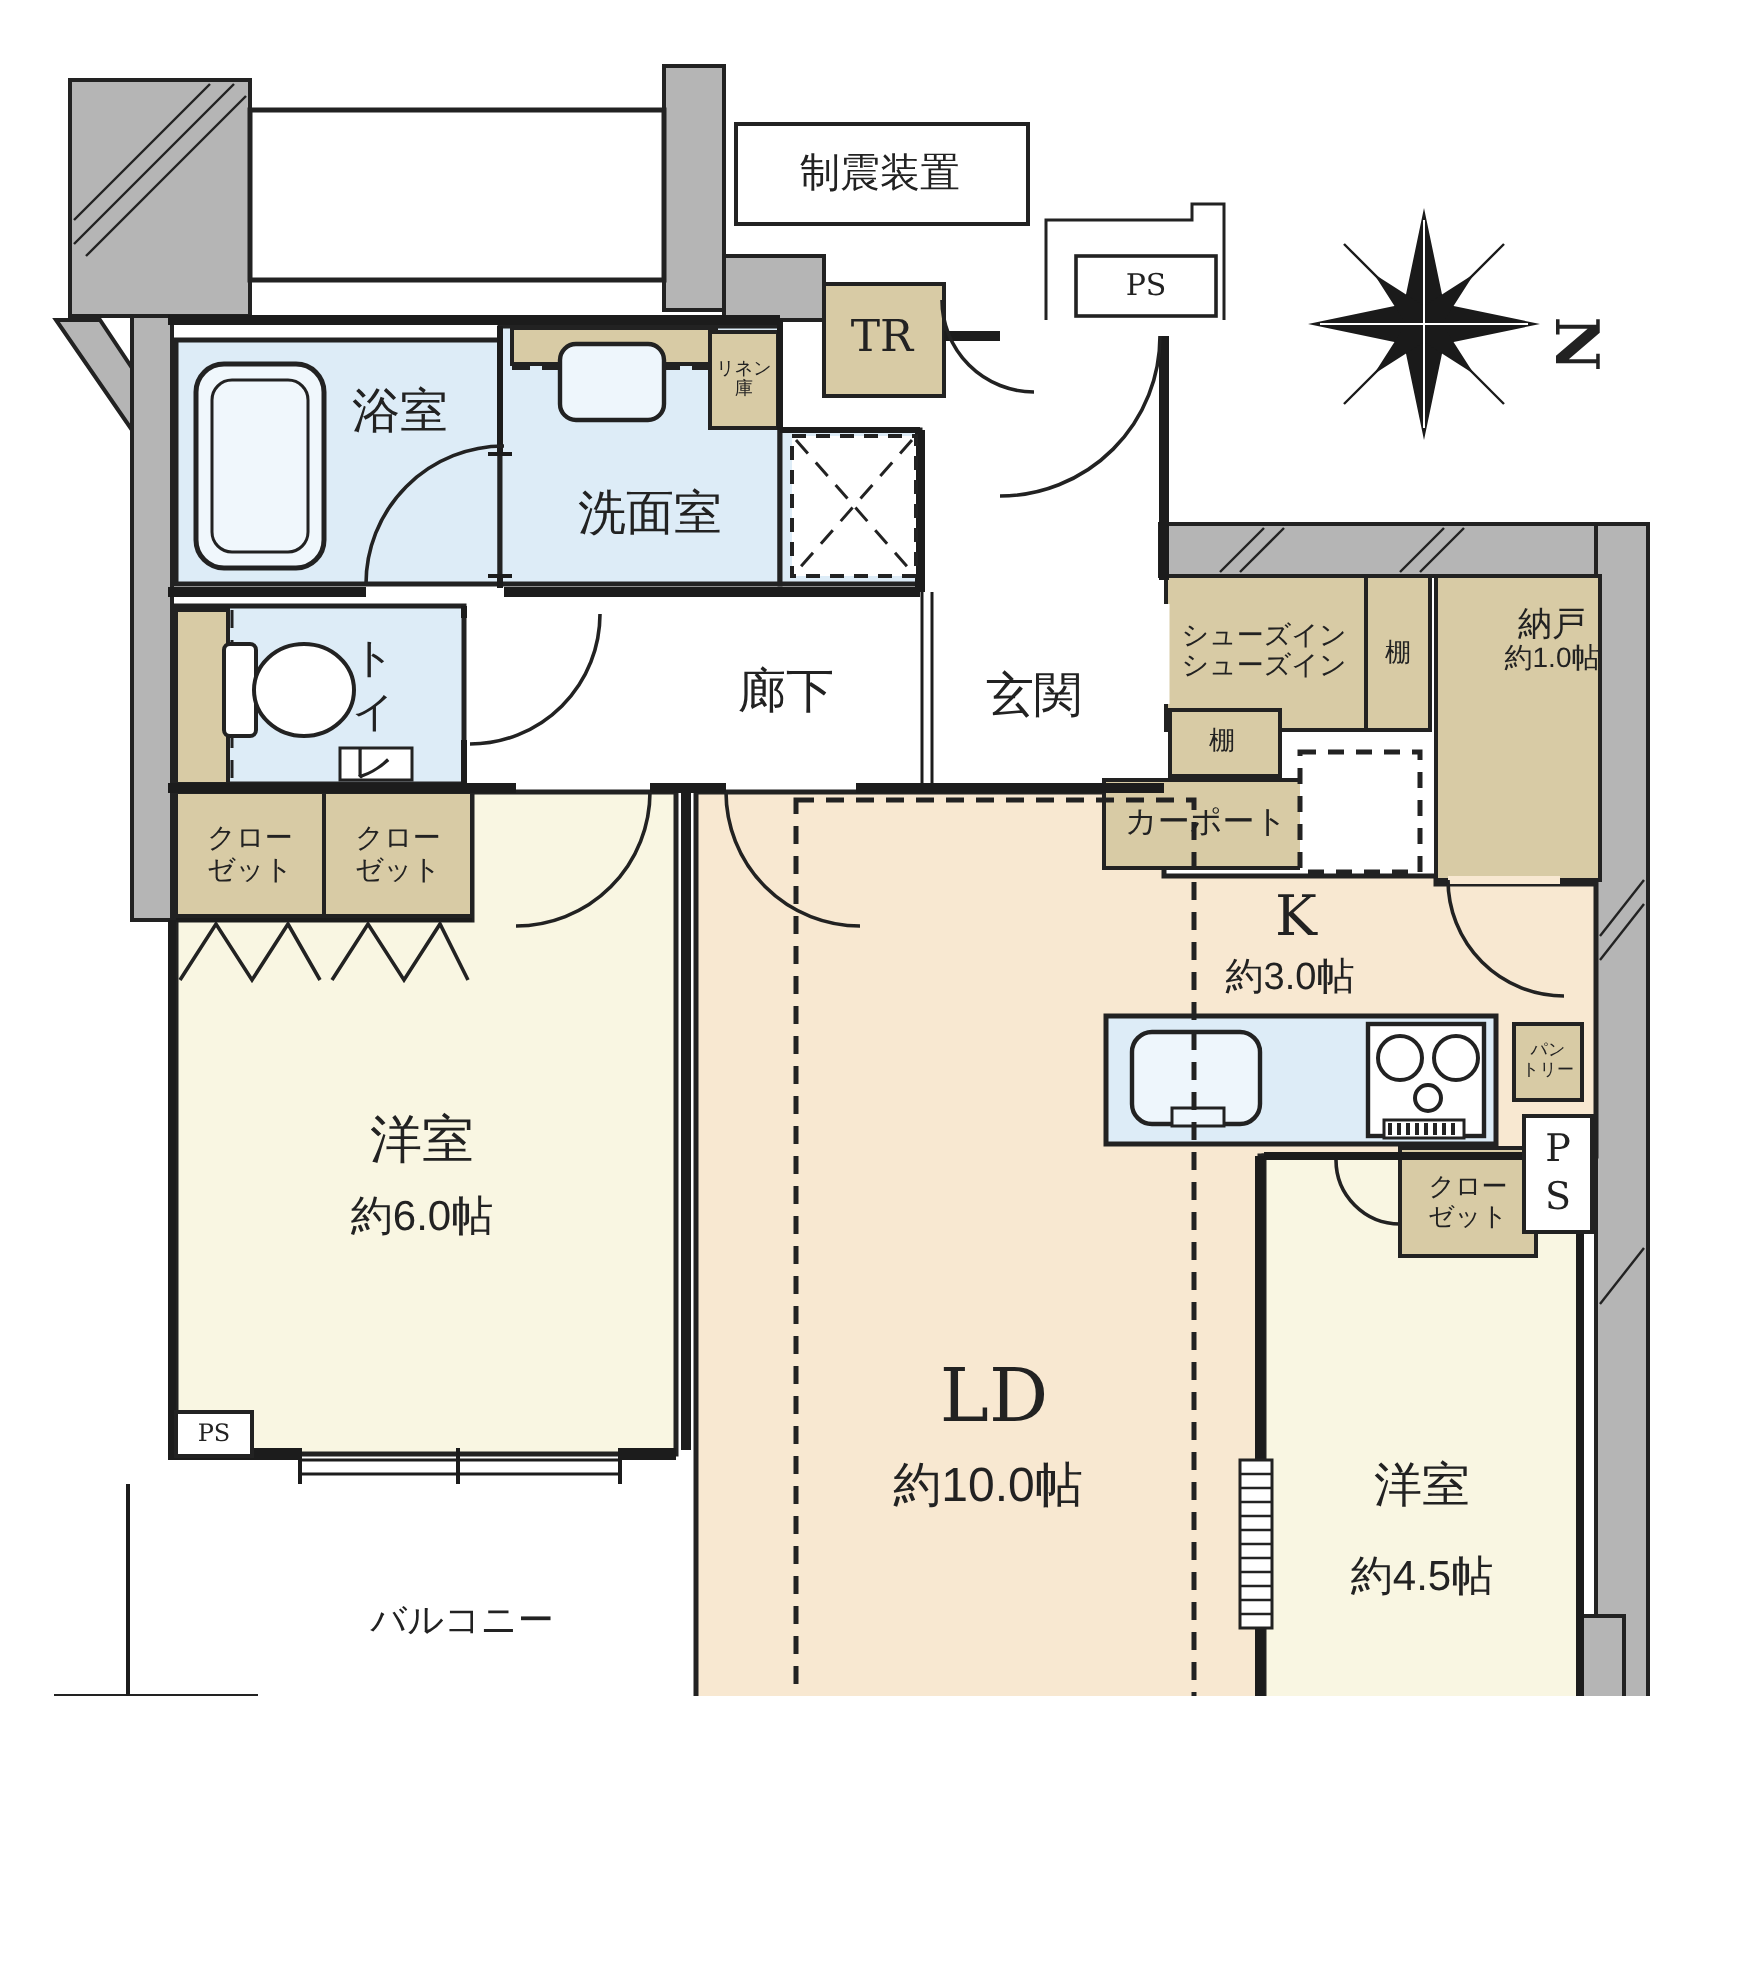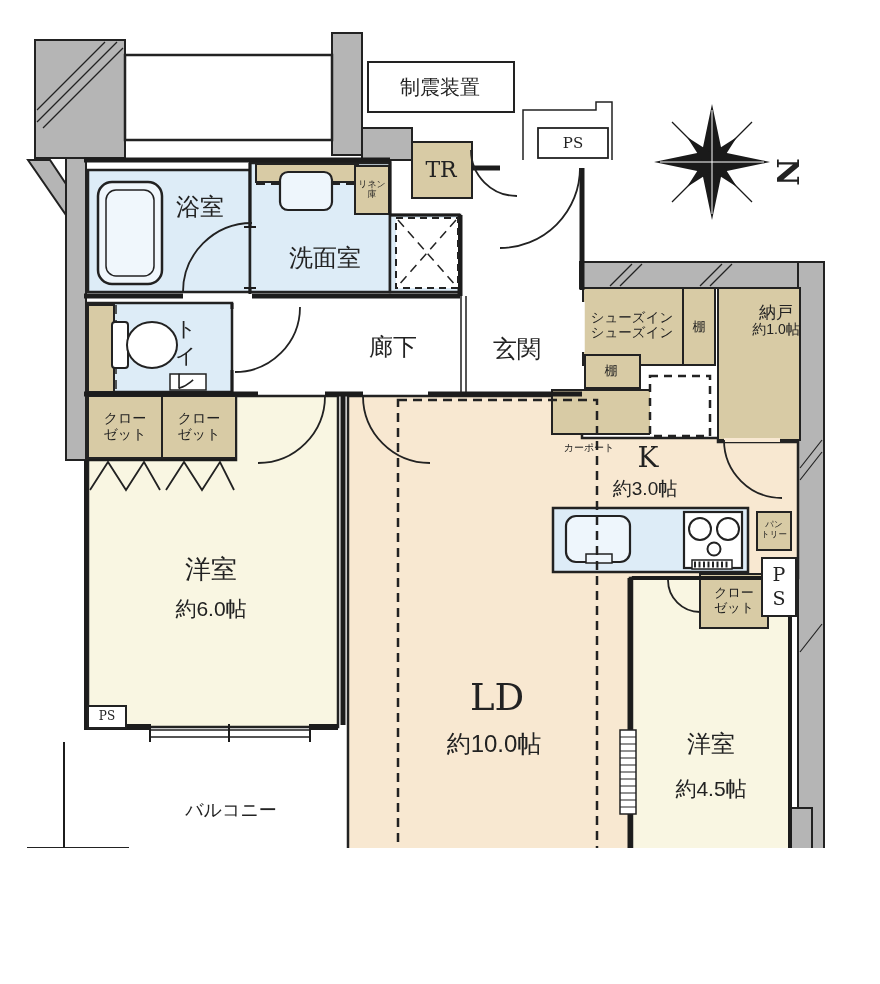--- a/index.html
+++ b/index.html
@@ -230,21 +230,21 @@
 <div class="lbl" style="left:632px;top:325px;font-size:13.5px;">
   <div>シューズイン</div>
   <div>シューズイン</div>
 </div>
 <div class="lbl" style="left:699px;top:327px;font-size:13px;">棚</div>
 <div class="lbl" style="left:760px;top:320px;font-size:17px;margin-left:16px;">
   <div style="font-size:17px;">納戸</div>
   <div style="font-size:14px;">約1.0帖</div>
 </div>
 <div class="lbl" style="left:611px;top:371px;font-size:13px;">棚</div>
-<div class="lbl" style="left:589px;top:412px;font-size:10px;margin-top:36px;">カーポート</div>
+<div class="lbl" style="left:603px;top:412px;font-size:16px;">カーポート</div>
 <div class="lbl serif" style="left:648px;top:458px;font-size:28px;">K</div>
 <div class="lbl" style="left:645px;top:489px;font-size:19px;">約3.0帖</div>
 <div class="lbl" style="left:774px;top:530px;font-size:8.5px;">
   <div>パン</div>
   <div>トリー</div>
 </div>
 <div class="lbl" style="left:125px;top:427px;font-size:14px;">
   <div>クロー</div>
   <div>ゼット</div>
 </div>

